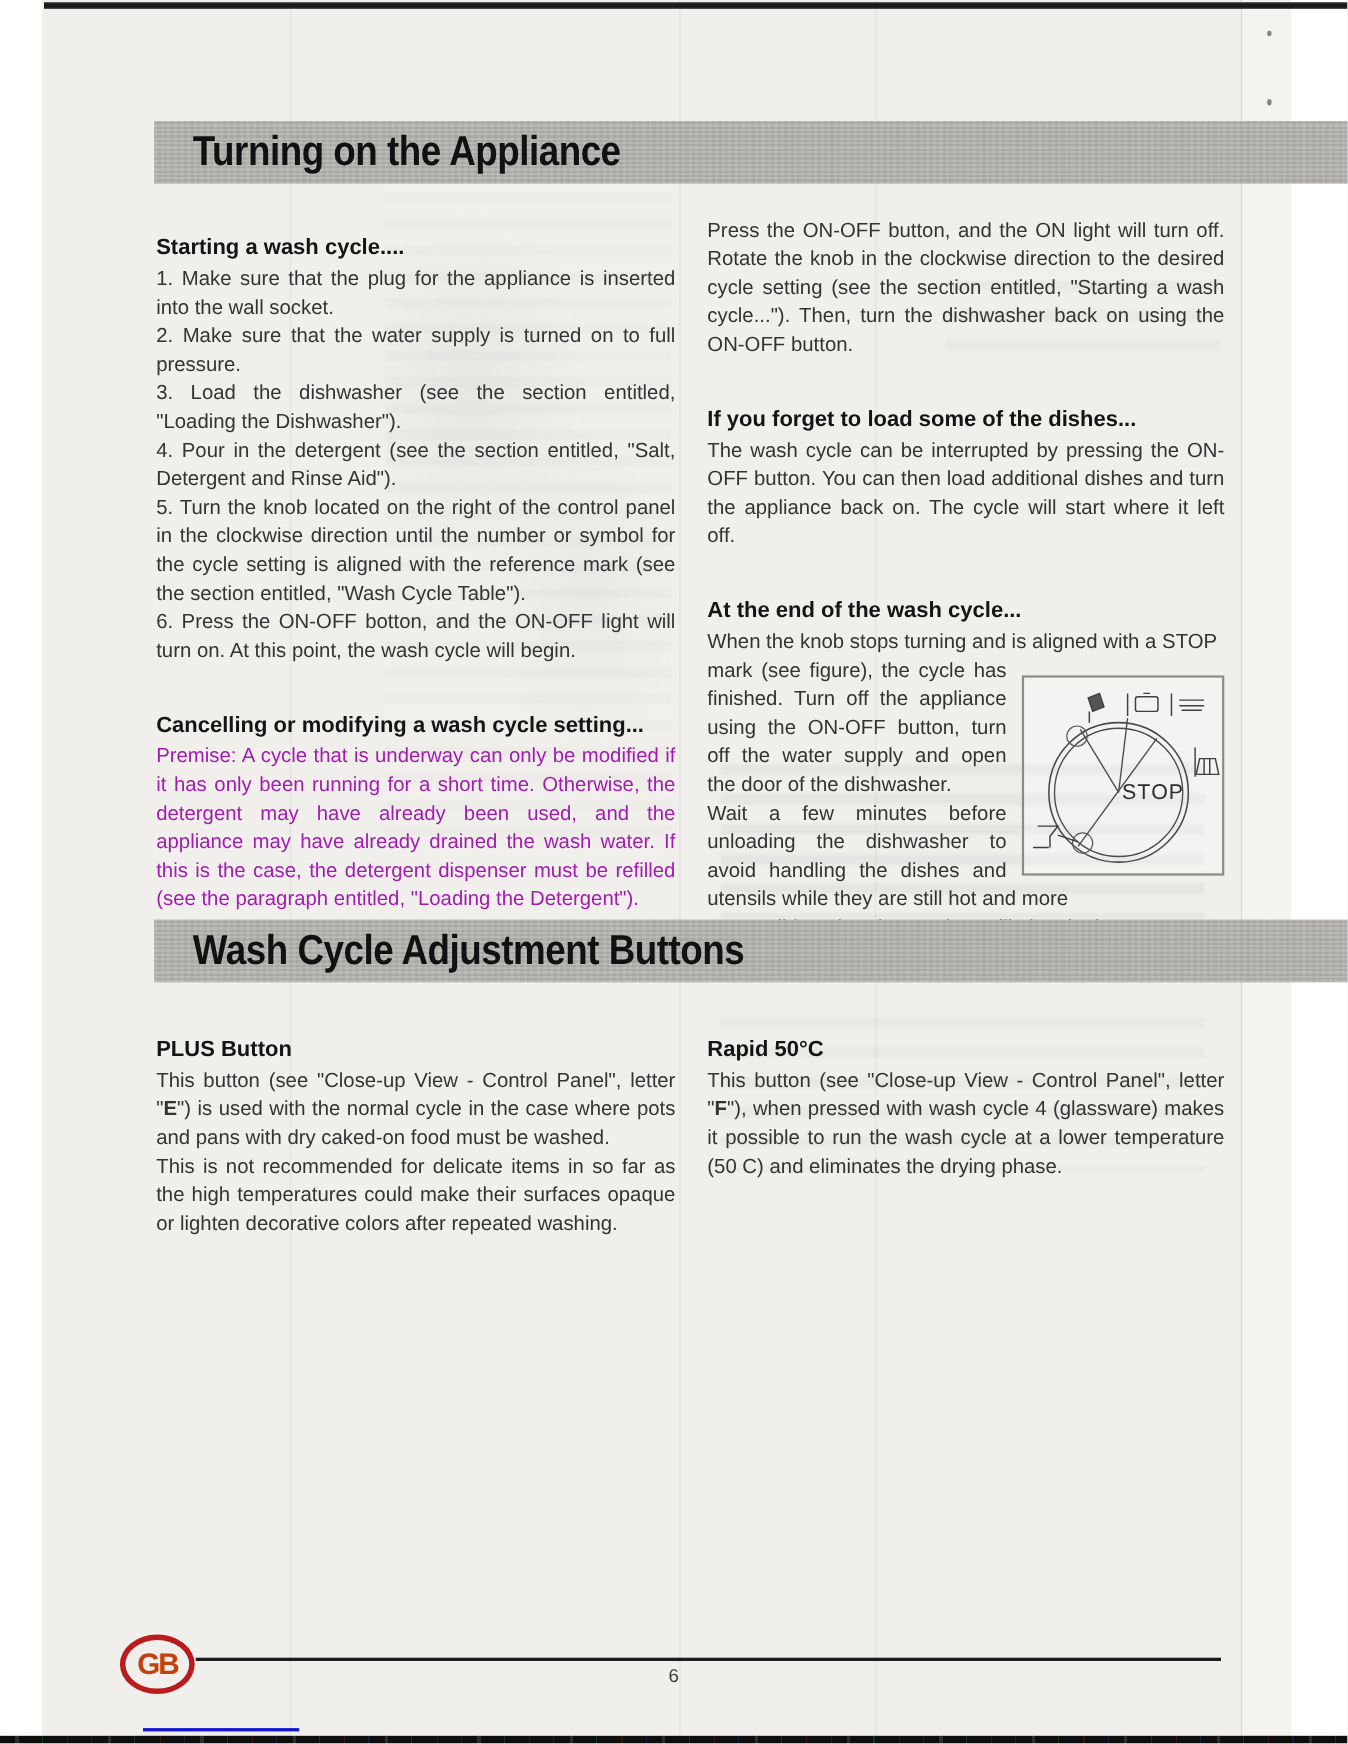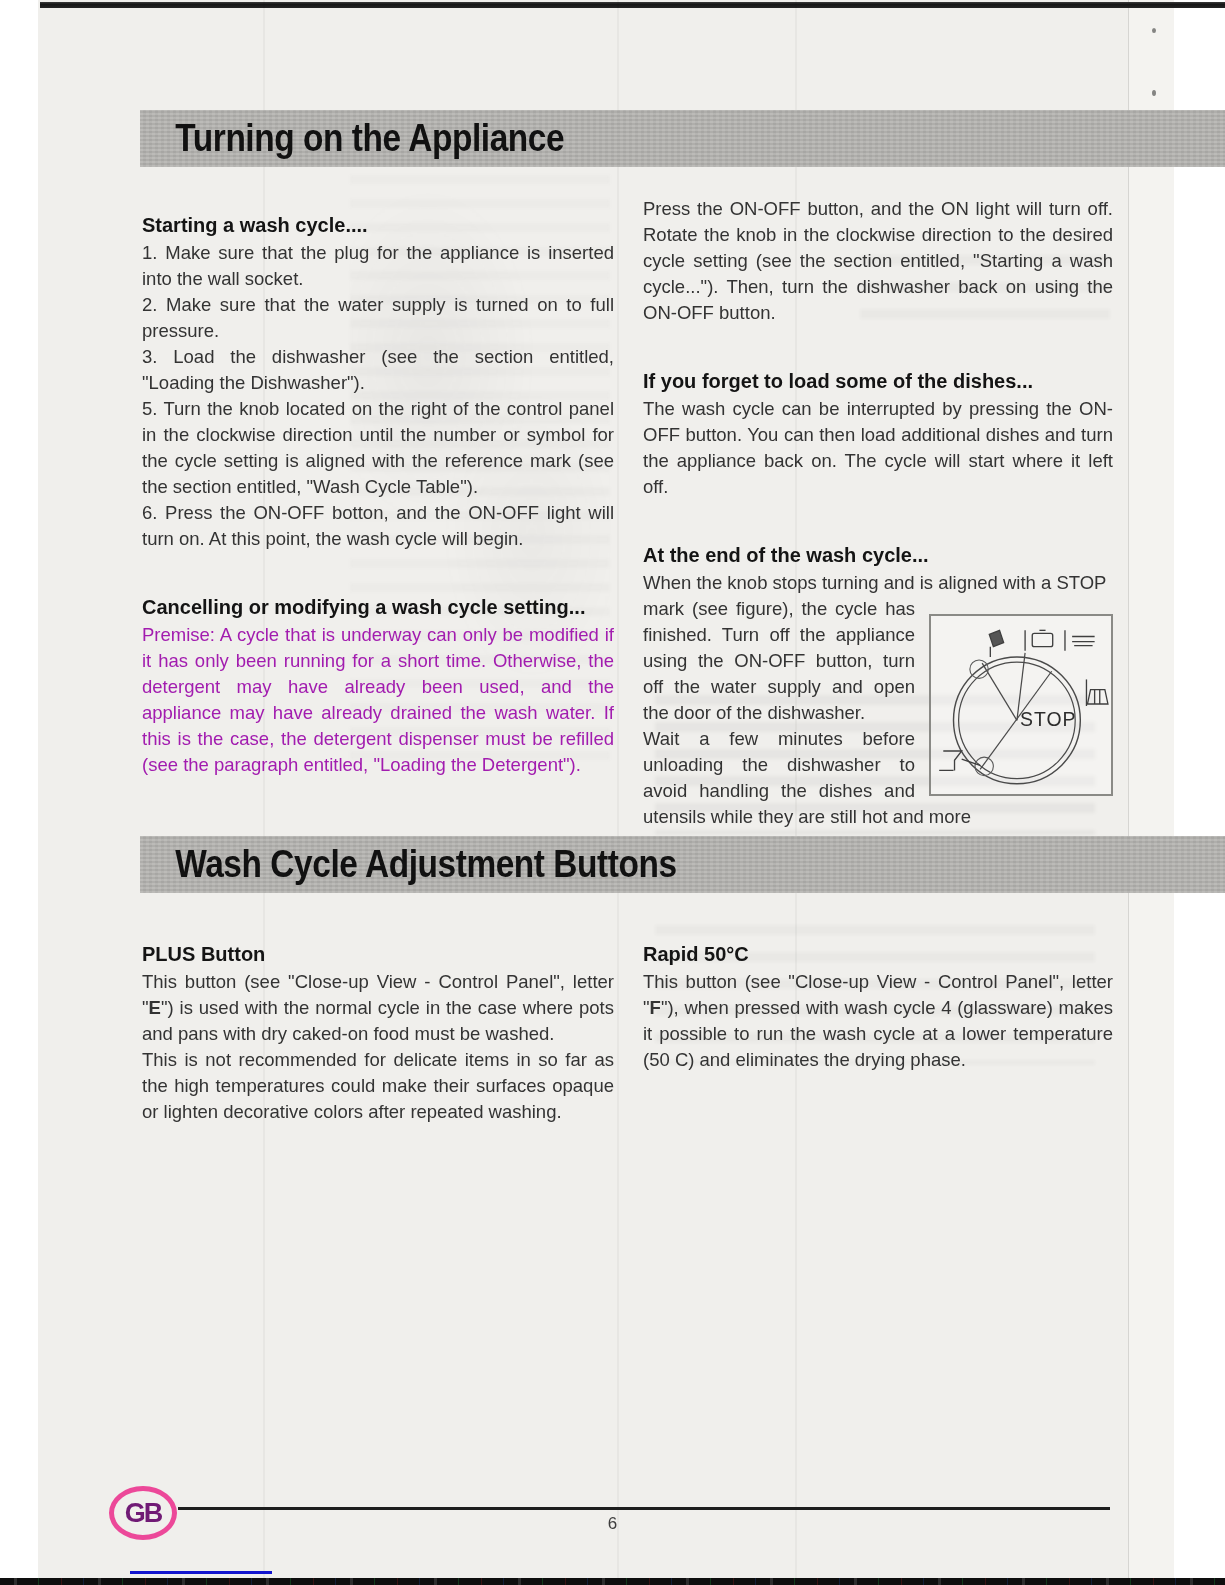--- a/index.html
+++ b/index.html
@@ -50,23 +50,23 @@
   .knob-figure{
     float:right;width:180px;height:178px;margin:18px 0 6px 14px;
     border:2px solid #8a8a86;background:rgba(255,255,255,0.25);
   }
   .knob-figure svg{display:block;width:100%;height:100%;}
   .clearline{clear:none;}
 
   .footer-rule{position:absolute;left:178px;top:1507px;width:932px;height:3px;background:#1d1d1d;}
   .gb-badge{
     position:absolute;left:109px;top:1486px;width:58px;height:44px;
-    border:5px solid #ec4899;border-radius:50%;
+    border:5px solid #b91c1c;border-radius:50%;
     display:flex;align-items:center;justify-content:center;
-    font-weight:bold;font-size:27px;letter-spacing:-2px;color:#701a75;background:transparent;
+    font-weight:bold;font-size:27px;letter-spacing:-2px;color:#c2410c;background:transparent;
   }
   .page-number{
     position:absolute;left:0;top:1514px;width:1225px;text-align:center;
     font-size:17px;color:#3d3d3d;
   }
   .blue-mark{position:absolute;left:130px;top:1571px;width:142px;height:3px;background:#1315cf;}
   .bottom-scan-strip{
     position:absolute;left:0;bottom:0;width:1225px;height:7px;
     background:
       repeating-linear-gradient(90deg,
@@ -106,20 +106,21 @@
 
 <div class="banner" style="top:110px">
   <span class="title">Turning on the Appliance</span>
 </div>
 
 <div class="col col-l" style="top:196px">
   <h3 class="head">Starting a wash cycle....</h3>
   <div class="para">1. Make sure that the plug for the appliance is inserted into the wall socket.</div>
   <div class="para">2. Make sure that the water supply is turned on to full pressure.</div>
   <div class="para">3. Load the dishwasher (see the section entitled, "Loading the Dishwasher").</div>
+  <div class="para">4. Pour in the detergent (see the section entitled, "Salt, Detergent and Rinse Aid").</div>
   <div class="para">5. Turn the knob located on the right of the control panel in the clockwise direction until the number or symbol for the cycle setting is aligned with the reference mark (see the section entitled, "Wash Cycle Table").</div>
   <div class="para">6. Press the ON-OFF botton, and the ON-OFF light will turn on. At this point, the wash cycle will begin.</div>
   <div class="gap"></div>
   <h3 class="head">Cancelling or modifying a wash cycle setting...</h3>
   <div class="para premise">Premise: A cycle that is underway can only be modified if it has only been running for a short time. Otherwise, the detergent may have already been used, and the appliance may have already drained the wash water. If this is the case, the detergent dispenser must be refilled (see the paragraph entitled, "Loading the Detergent").</div>
 </div>
 
 <div class="col col-r" style="top:196px">
   <div class="para">Press the ON-OFF button, and the ON light will turn off. Rotate the knob in the clockwise direction to the desired cycle setting (see the section entitled, "Starting a wash cycle..."). Then, turn the dishwasher back on using the ON-OFF button.</div>
   <div class="gap"></div>

